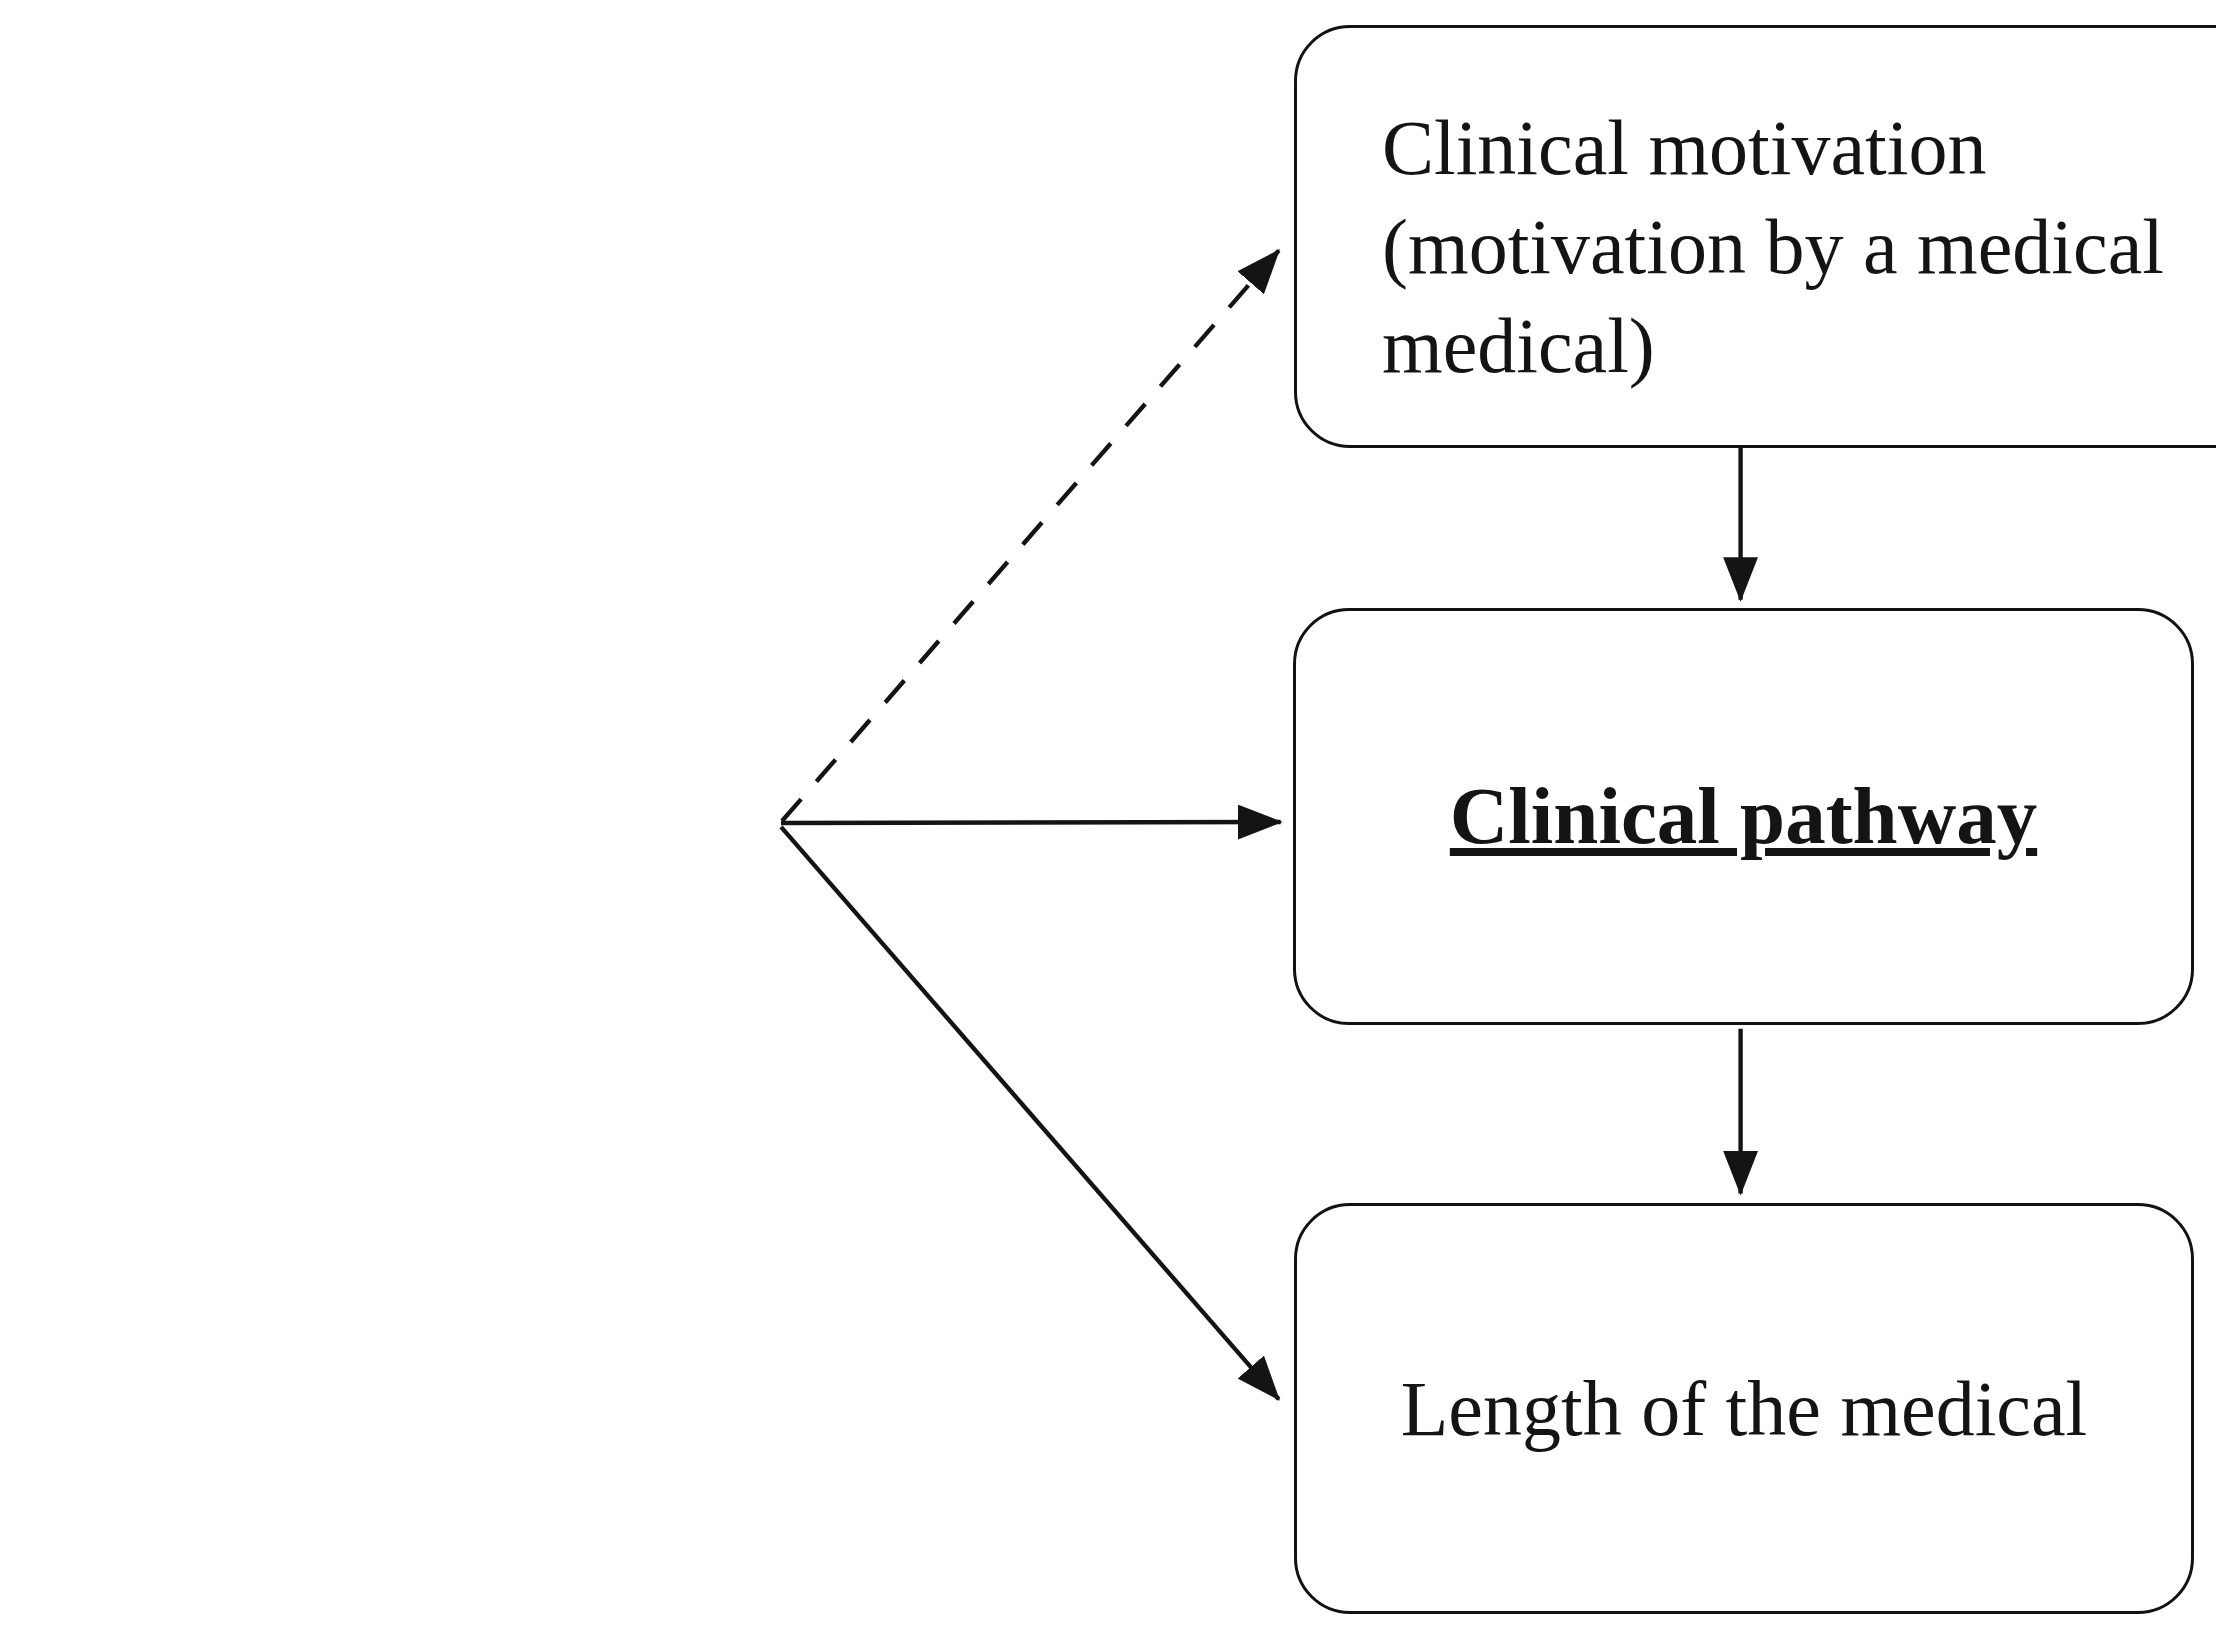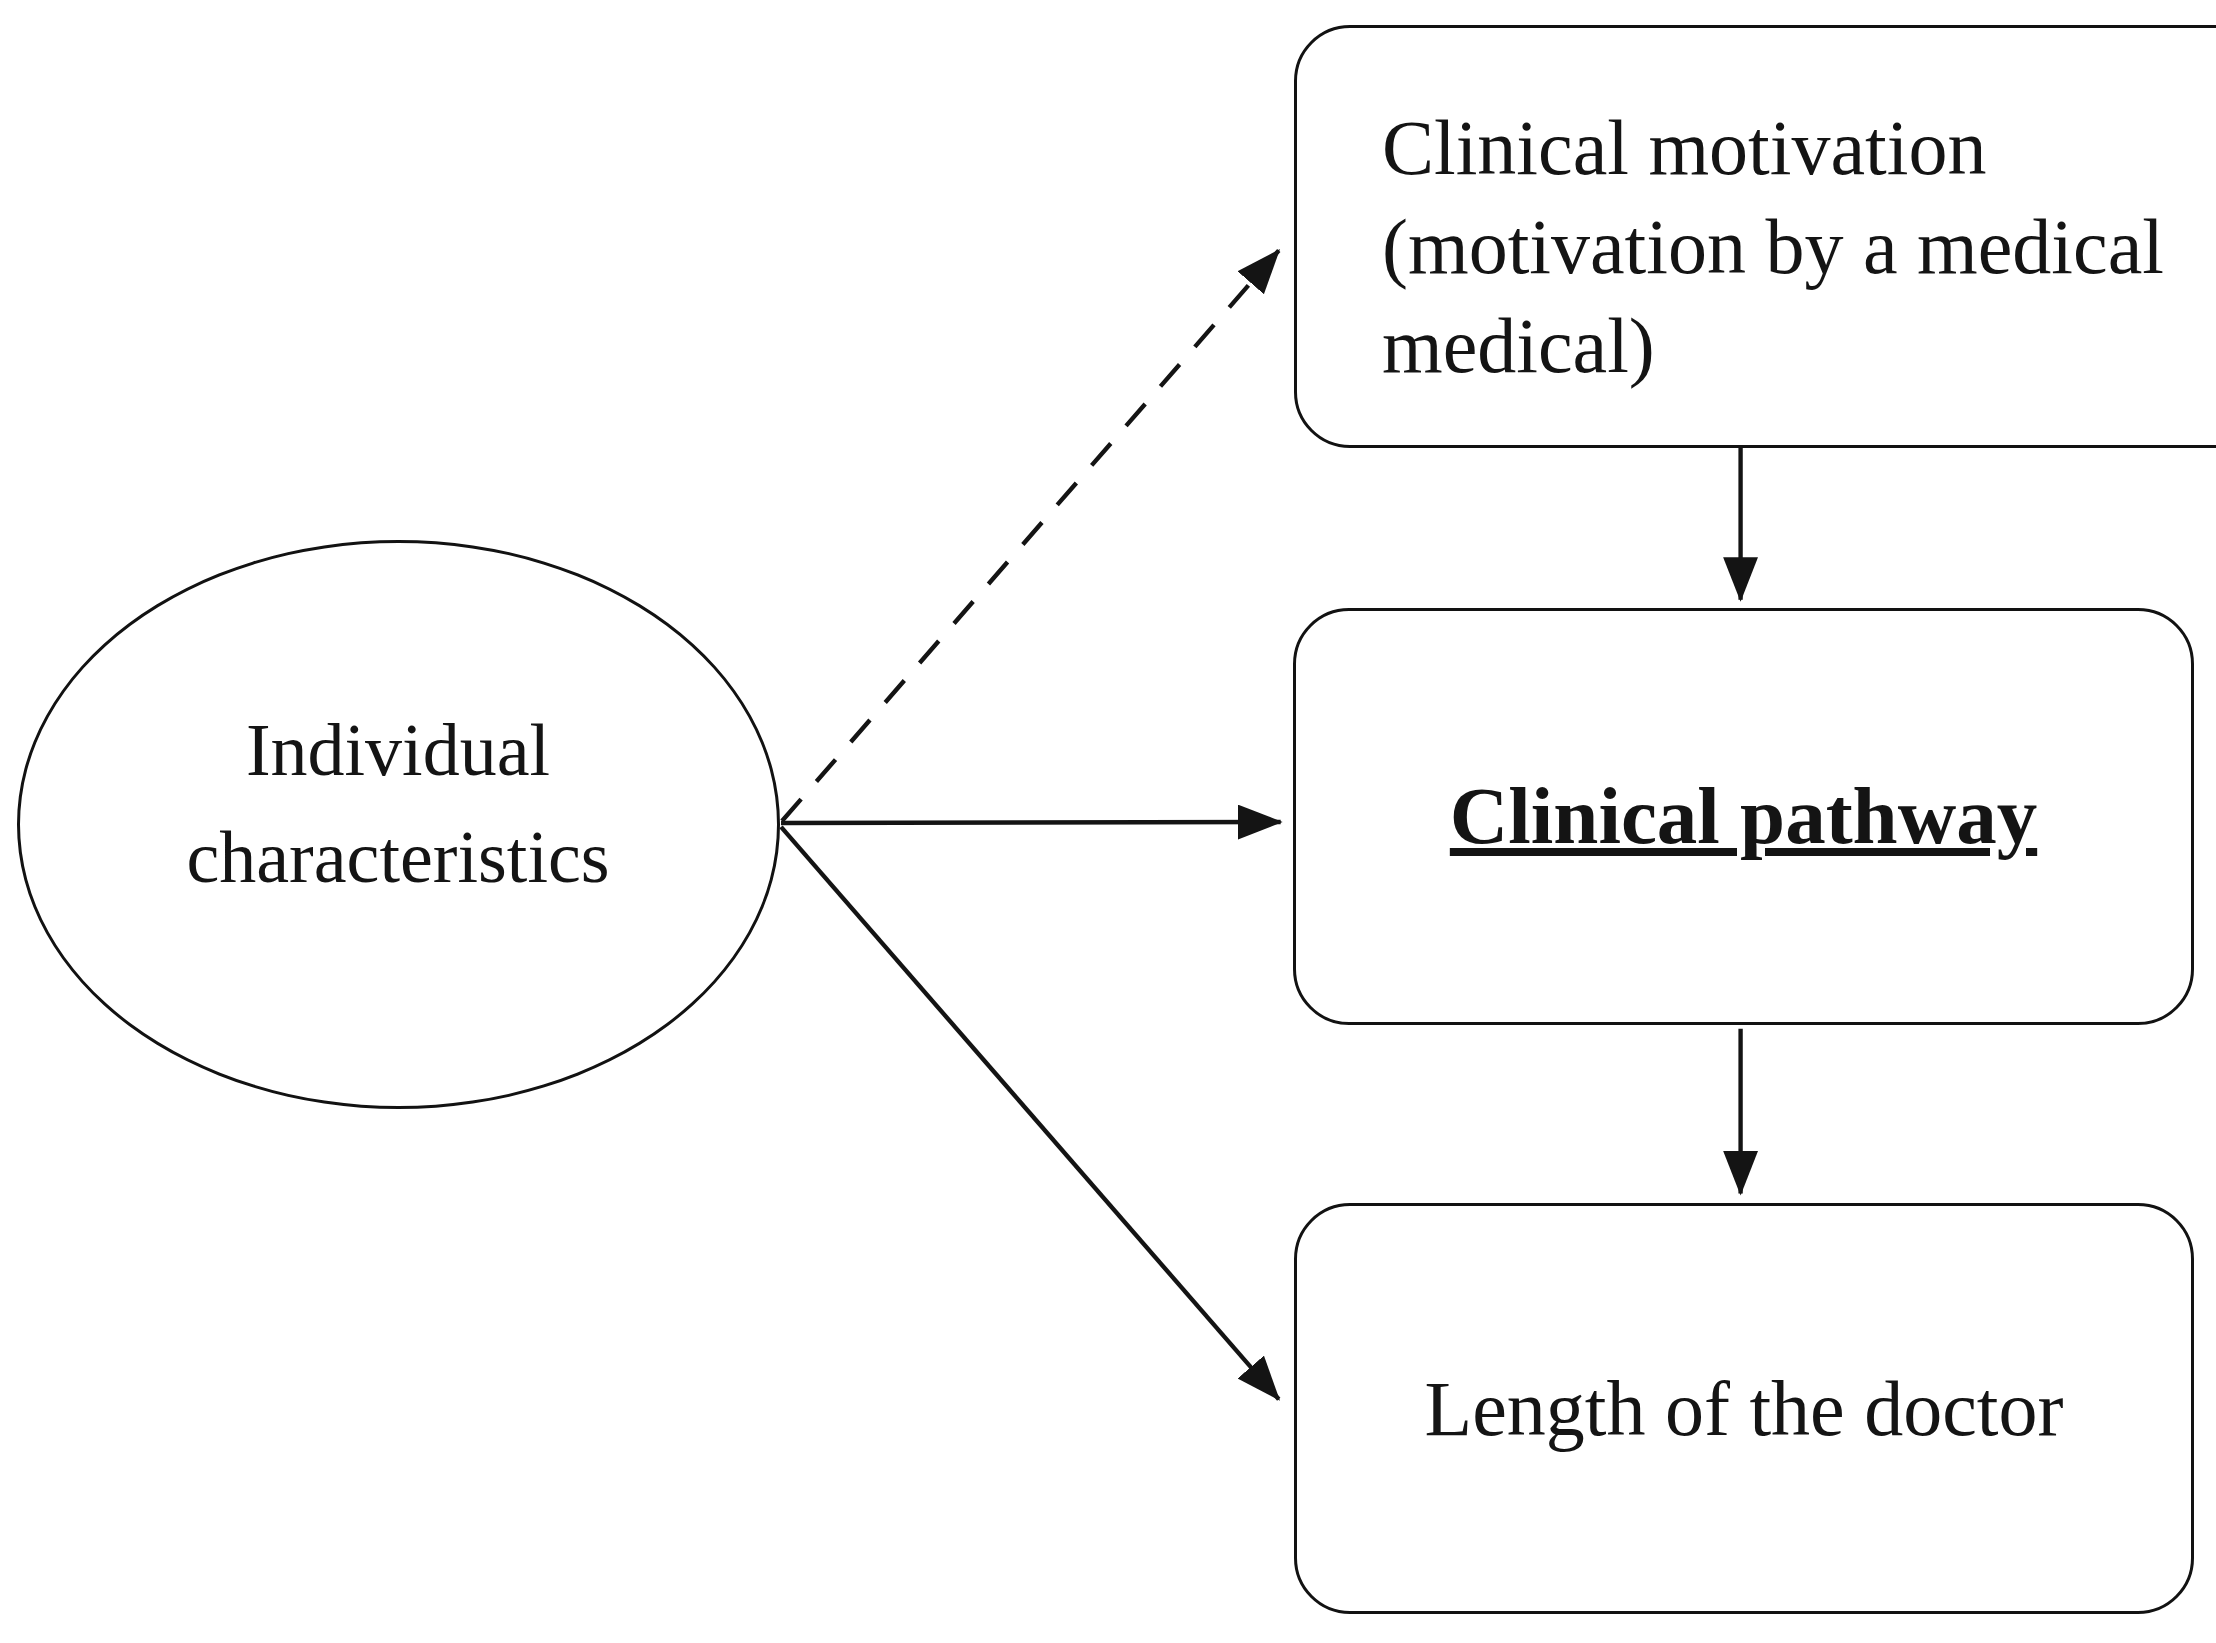--- a/index.html
+++ b/index.html
@@ -117,32 +117,29 @@
 
     <line class="edge" x1="805" y1="848" x2="1320" y2="847" marker-end="url(#arrowhead)"></line>
 
     <line class="edge" x1="805" y1="852" x2="1318" y2="1442" marker-end="url(#arrowhead)"></line>
 
     <line class="edge" x1="1794" y1="452" x2="1794" y2="618" marker-end="url(#arrowhead)"></line>
 
     <line class="edge" x1="1794" y1="1060" x2="1794" y2="1230" marker-end="url(#arrowhead)"></line>
   </svg>
 
-  <div class="node ellipse">
-    <div class="node-label">Individual characteristics</div>
-  </div>
 
   <div class="node rbox top-box">
     <span class="box-line">Clinical motivation</span>
     <span class="box-line">(motivation by a medical</span>
     <span class="box-line">medical)</span>
   </div>
 
   <div class="node rbox mid-box">
     <div class="node-label">Clinical pathway</div>
   </div>
 
   <div class="node rbox bottom-box">
-    <div class="node-label">Length of the doctor</div>
+    <div class="node-label">Length of the medical</div>
   </div>
 
 </div>
 
 
 </body></html>

